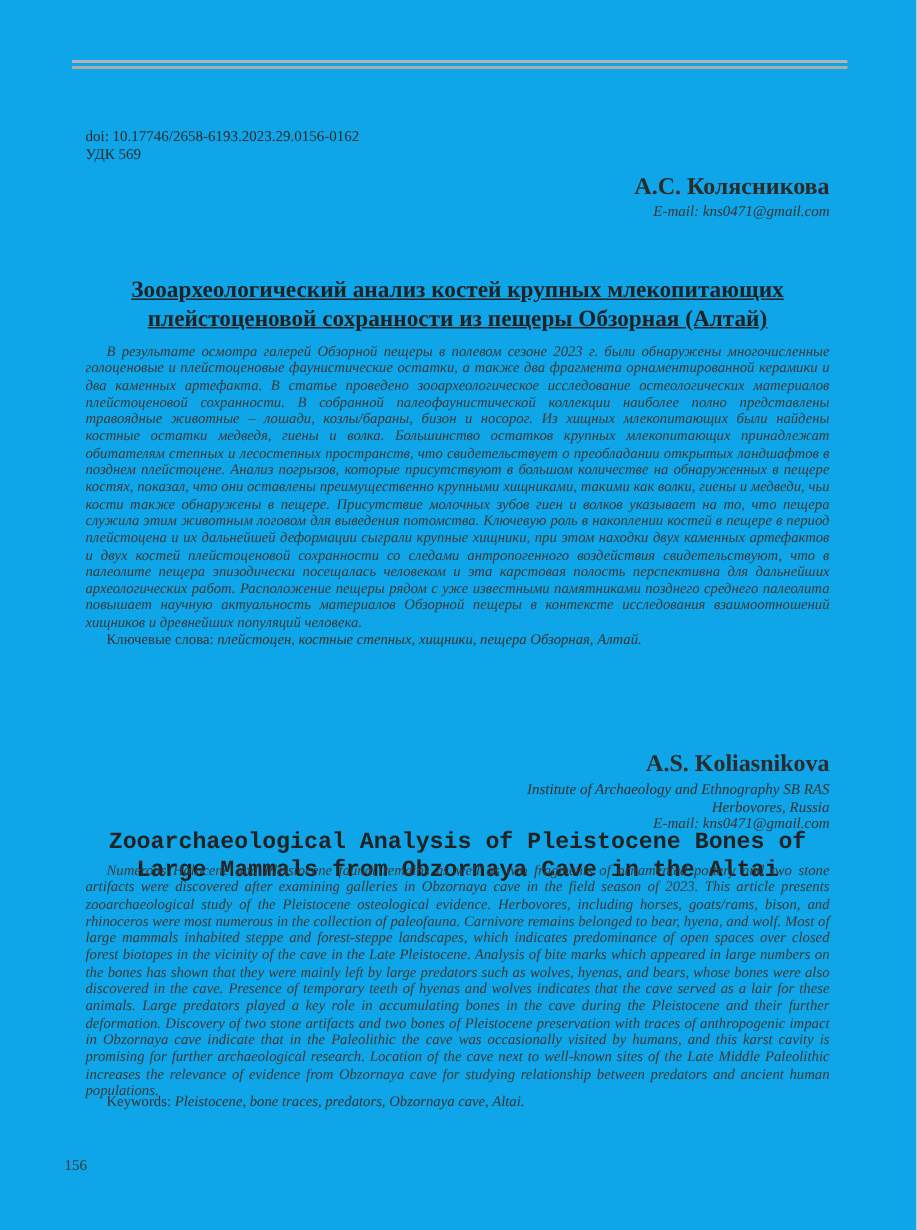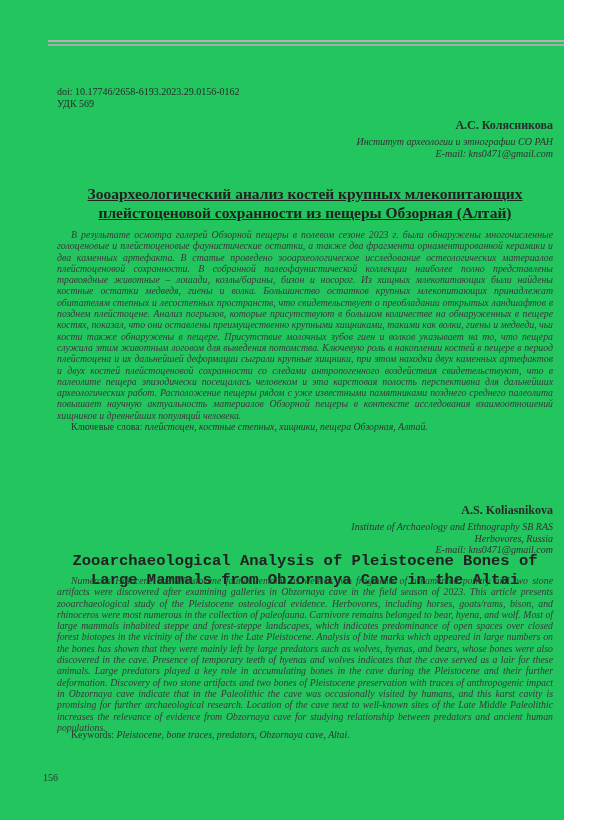--- a/index.html
+++ b/index.html
@@ -1,41 +1,41 @@
 <!DOCTYPE html>
 <html><head>
 <meta charset="utf-8">
 <style>
   html, body { margin: 0; padding: 0; background: #ffffff; }
   .page {
     position: relative;
-    width: 564px;
+    width: 611px;
     height: 820px;
-    background: #22c55e;
+    background: #0ea5e9;
     font-family: "Liberation Serif", "DejaVu Serif", serif;
     color: #2b2b2b;
     overflow: hidden;
   }
   .top-rule {
     position: absolute;
     top: 40px;
     left: 48px;
     width: 517px;
     height: 2px;
     border-top: 2px solid #b3b3b3;
     border-bottom: 2px solid #ababab;
   }
   .content { position: absolute; left: 57px; width: 496px; }
 
   .meta-block { top: 86px; font-size: 10px; line-height: 12px; text-align: left; }
 
   .author-block { text-align: right; }
   .author-block-ru { top: 118px; }
   .author-block-en { top: 460px; margin-top: 43px; }
-  .author-name { font-weight: bold; font-size: 12px; line-height: 14px; margin-bottom: 4px; }
+  .author-name { font-weight: bold; font-size: 16px; line-height: 14px; margin-bottom: 4px; }
   .affil-line { font-style: italic; font-size: 10px; line-height: 11.6px; color: #333; }
 
   .article-title {
     text-align: center;
     font-weight: bold;
     font-size: 15.5px;
     line-height: 19px;
     color: #222;
   }
   .title-ru { top: 184px; text-decoration: underline; }
@@ -78,21 +78,20 @@
 
   <div class="top-rule"></div>
 
   <div class="content meta-block" style="position: absolute; top: 86px;">
     <div>doi: 10.17746/2658-6193.2023.29.0156-0162</div>
     <div>УДК 569</div>
   </div>
 
   <div class="content author-block author-block-ru" style="position: absolute; top: 118px;">
     <div class="author-name">А.С. Колясникова</div>
-    <div class="affil-line">Институт археологии и этнографии СО РАН</div>
     <div class="affil-line">E-mail: kns0471@gmail.com</div>
   </div>
 
   <div class="content article-title title-ru" style="position: absolute; top: 184px;">Зооархеологический анализ костей крупных млекопитающих плейстоценовой сохранности из пещеры Обзорная (Алтай)</div>
 
   <div class="content abstract abstract-ru" style="position: absolute; top: 229px;">В результате осмотра галерей Обзорной пещеры в полевом сезоне 2023 г. были обнаружены многочисленные голоценовые и плейстоценовые фаунистические остатки, а также два фрагмента орнаментированной керамики и два каменных артефакта. В статье проведено зооархеологическое исследование остеологических материалов плейстоценовой сохранности. В собранной палеофаунистической коллекции наиболее полно представлены травоядные животные – лошади, козлы/бараны, бизон и носорог. Из хищных млекопитающих были найдены костные остатки медведя, гиены и волка. Большинство остатков крупных млекопитающих принадлежат обитателям степных и лесостепных пространств, что свидетельствует о преобладании открытых ландшафтов в позднем плейстоцене. Анализ погрызов, которые присутствуют в большом количестве на обнаруженных в пещере костях, показал, что они оставлены преимущественно крупными хищниками, такими как волки, гиены и медведи, чьи кости также обнаружены в пещере. Присутствие молочных зубов гиен и волков указывает на то, что пещера служила этим животным логовом для выведения потомства. Ключевую роль в накоплении костей в пещере в период плейстоцена и их дальнейшей деформации сыграли крупные хищники, при этом находки двух каменных артефактов и двух костей плейстоценовой сохранности со следами антропогенного воздействия свидетельствуют, что в палеолите пещера эпизодически посещалась человеком и эта карстовая полость перспективна для дальнейших археологических работ. Расположение пещеры рядом с уже известными памятниками позднего среднего палеолита повышает научную актуальность материалов Обзорной пещеры в контексте исследования взаимоотношений хищников и древнейших популяций человека.</div>
 
   <div class="content keywords-line keywords-ru" style="position: absolute; top: 421px;">
     <span class="keywords-label">Ключевые слова: </span><span class="keywords-text">плейстоцен, костные степных, хищники, пещера Обзорная, Алтай.</span>
   </div>

